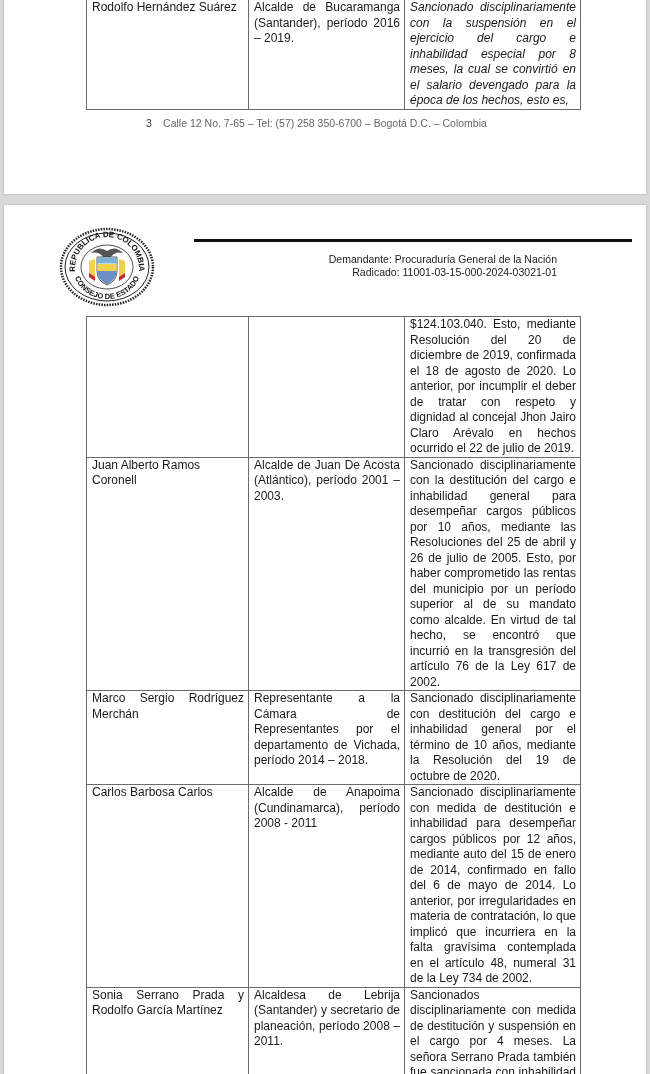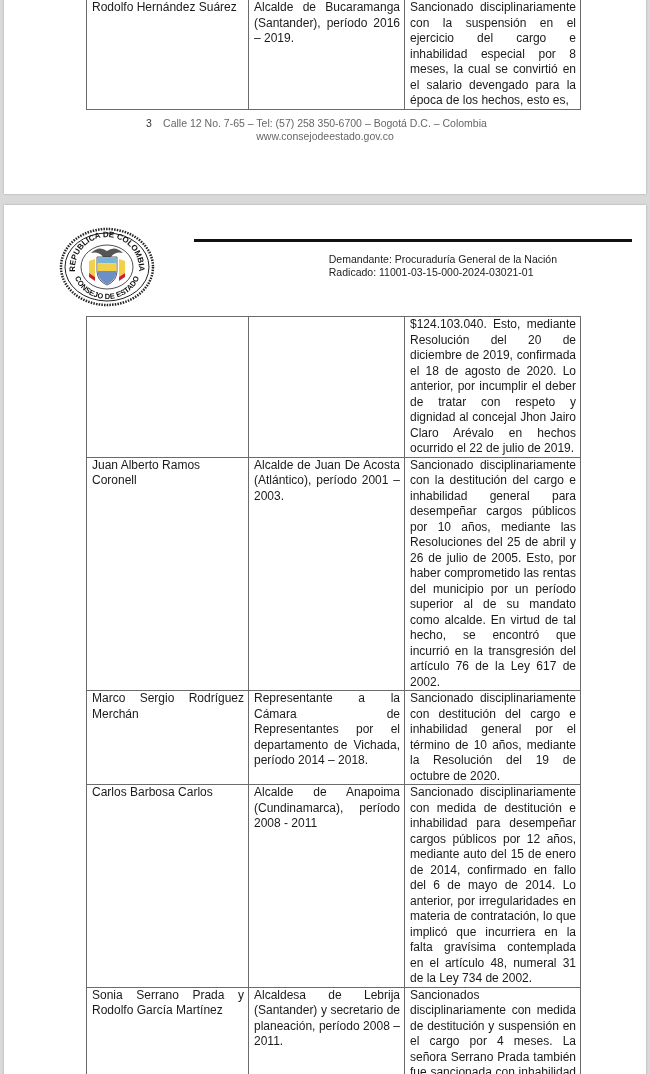--- a/index.html
+++ b/index.html
@@ -45,41 +45,40 @@
   .footer .page-num { position: absolute; left: 142px; top: 0; color: #333; }
 
   .seal {
     position: absolute; left: 55px; top: 22px; width: 96px; height: 80px;
   }
   .header-rule {
     position: absolute; left: 190px; top: 34px; width: 438px; height: 3px;
     background: #111;
   }
   .header-info {
-    position: absolute; right: 89px; top: 48px; text-align: left;
+    position: absolute; right: 89px; top: 48px; text-align: right;
     font-size: 10.5px; line-height: 13px; color: #222;
   }
 </style>
 </head>
 <body>
 
 <div class="page" id="page1">
   <table class="sanctions">
     <tbody>
         <tr>
       <td class="col-name">Rodolfo Hernández Suárez</td>
       <td class="col-role">Alcalde de Bucaramanga (Santander), período 2016 – 2019.</td>
-      <td class="col-desc" style="height:86px;">Sancionado disciplinariamente con la suspensión en el ejercicio del cargo e inhabilidad especial por 8 meses, la cual se convirtió en el salario devengado para la época de los hechos, esto es,</td>
+      <td class="col-desc" style="height:86px;font-style:italic;">Sancionado disciplinariamente con la suspensión en el ejercicio del cargo e inhabilidad especial por 8 meses, la cual se convirtió en el salario devengado para la época de los hechos, esto es,</td>
     </tr>
   </tbody>
     </table>
   <div class="footer">
     <span class="page-num">3</span>
     <div>Calle 12 No. 7-65 – Tel: (57) 258 350-6700 – Bogotá D.C. – Colombia</div>
-    <div>www.consejodeestado.gov.co</div>
   </div>
 </div>
 
 <div class="page" id="page2">
   <div class="seal">
     <svg width="96" height="80" viewBox="0 0 96 80">
       <defs>
         <path id="arcTop" d="M16,42 A32,32 0 0 1 80,42"></path>
         <path id="arcBot" d="M14,40 A34,32 0 0 0 82,40"></path>
       </defs>

